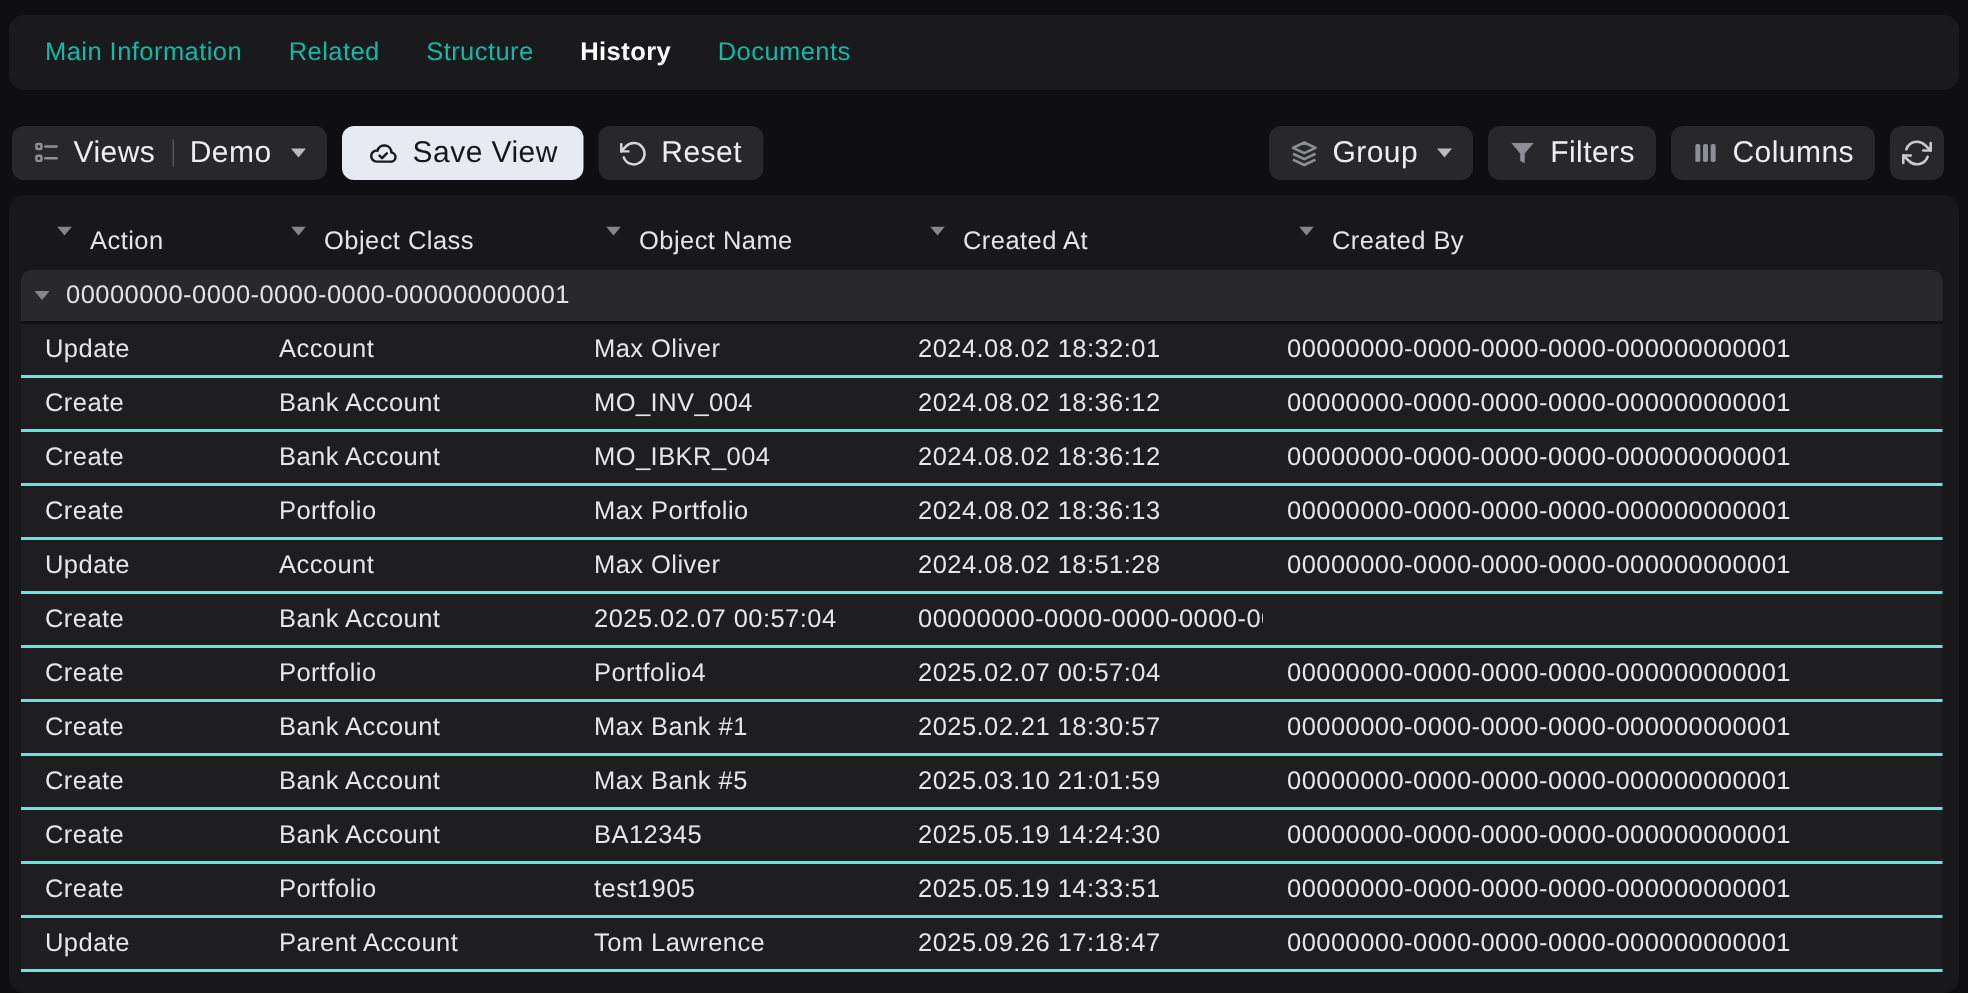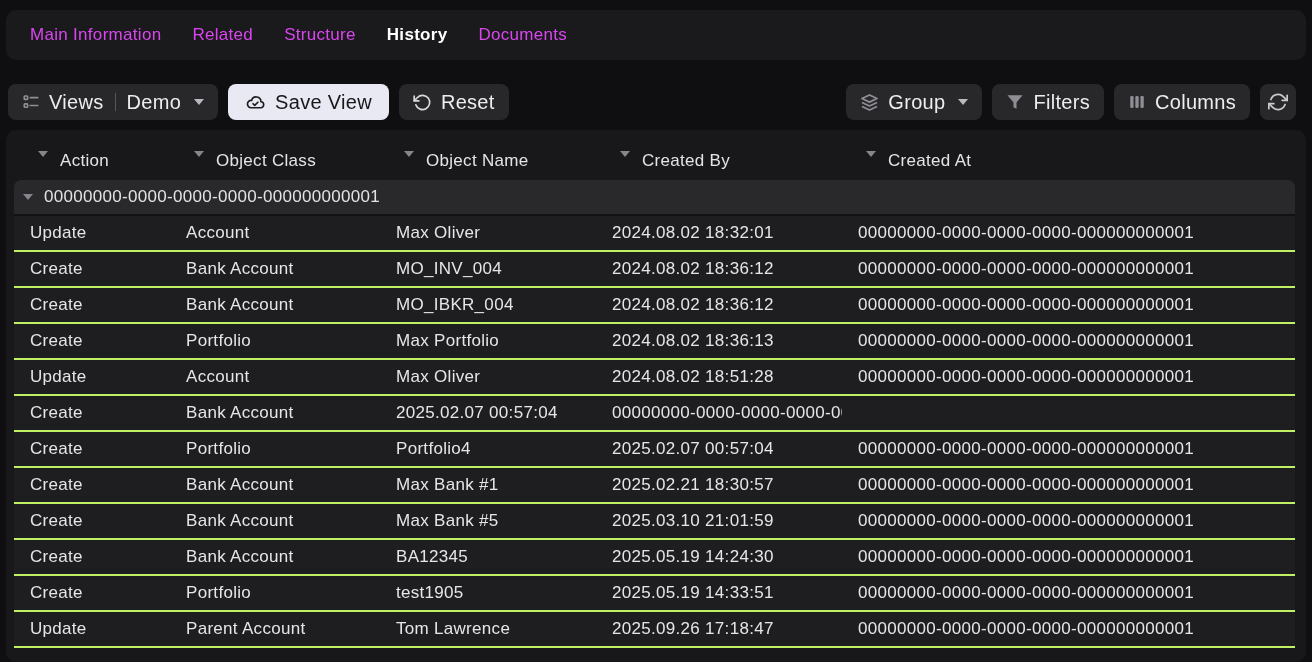--- a/index.html
+++ b/index.html
@@ -10,21 +10,21 @@
     color:#e6e6e9;
     font-size:17px;
     letter-spacing:.3px;
   }
   
   .tabbar {
     margin:10px 6px 0 6px; height:50px;
     background:#1a1a1c; border-radius:10px;
     display:flex; align-items:center; gap:31px; padding:0 24px;
   }
-  .tab { color:#d946ef; cursor:pointer; white-space:nowrap; }
+  .tab { color:#14b8a6; cursor:pointer; white-space:nowrap; }
   .tab.active { color:#ffffff; font-weight:700; }
   
   .toolbar {
     margin:24px 16px 0 8px; height:36px;
     display:flex; align-items:center; justify-content:space-between;
   }
   .tb-group { display:flex; align-items:center; gap:10px; }
   .btn {
     height:36px; background:#28282b; color:#ededf0;
     border:none; border-radius:8px; padding:0 14px;
@@ -54,21 +54,21 @@
     border-top:6px solid #85858c; flex:0 0 auto;
   }
   .tbody { margin:0 11px 0 8px; }
   .group-row {
     height:36px; background:#29292c; border-radius:7px 7px 0 0;
     display:flex; align-items:center; gap:11px; padding-left:9px;
     border-bottom:2px solid #111113; cursor:pointer;
     color:#e3e3e6; white-space:nowrap; overflow:hidden;
   }
   .row {
-    height:36px; background:#1e1e21; border-bottom:2px solid #bef264;
+    height:36px; background:#1e1e21; border-bottom:2px solid #5eead4;
     cursor:pointer;
   }
   .td {
     line-height:34px; padding-left:16px;
     white-space:nowrap; overflow:hidden; color:#e6e6e9;
   }
   svg { display:block; }
 </style>
 </head>
 <body>
@@ -176,25 +176,25 @@
     <div class="th">
       <span class="th-caret"></span>
       <span>Object Class</span>
     </div>
     <div class="th">
       <span class="th-caret"></span>
       <span>Object Name</span>
     </div>
     <div class="th">
       <span class="th-caret"></span>
+      <span>Created At</span>
+    </div>
+    <div class="th">
+      <span class="th-caret"></span>
       <span>Created By</span>
-    </div>
-    <div class="th">
-      <span class="th-caret"></span>
-      <span>Created At</span>
     </div>
   </div>
 
   <div class="tbody">
     <div class="group-row">
       <span class="grp-caret"></span>
       <span>00000000-0000-0000-0000-000000000001</span>
     </div>
     <div id="rows">
         <div class="row cols">

